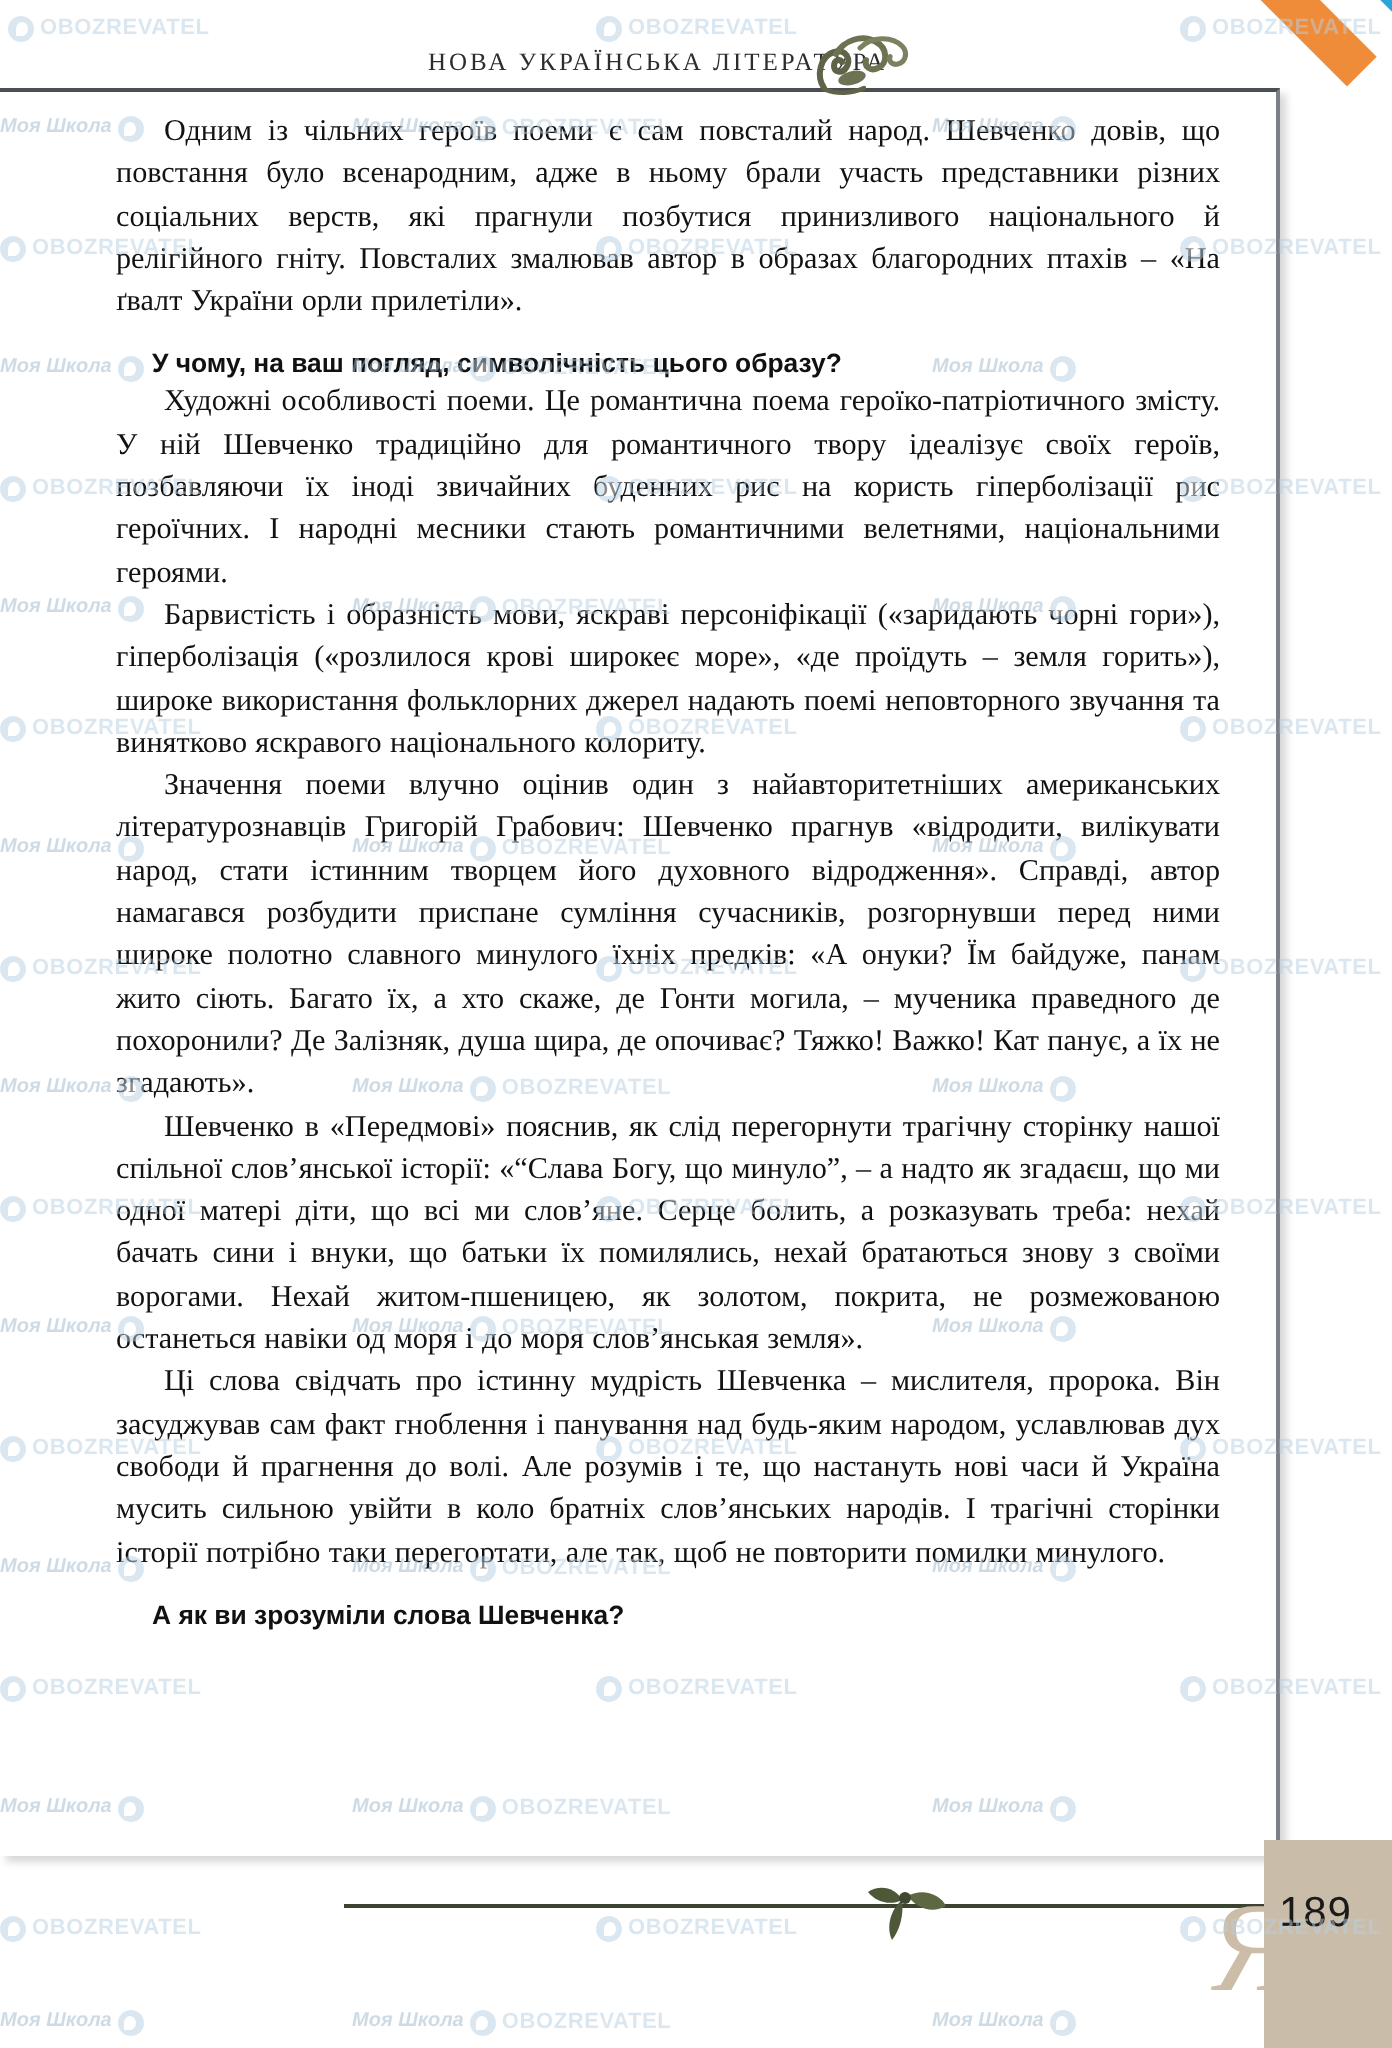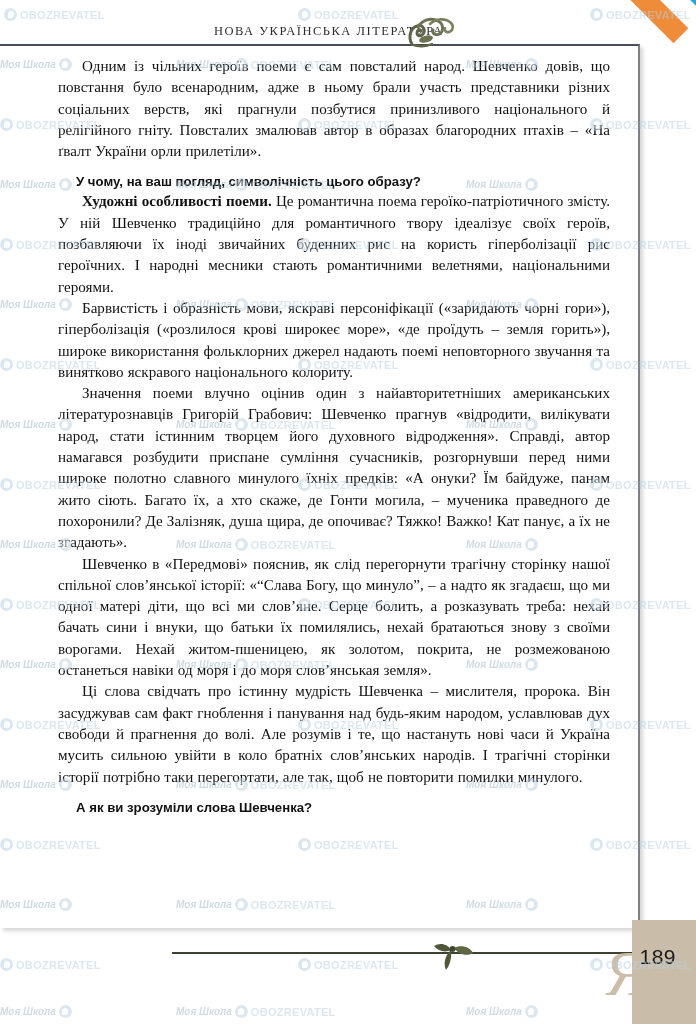--- a/index.html
+++ b/index.html
@@ -84,21 +84,21 @@
     font-size: 15.1px;
     line-height: 21.3px;
     text-align: justify;
     text-indent: 24px;
     color: #121212;
     font-family: "Liberation Serif", "DejaVu Serif", serif;
     -webkit-hyphens: none;
     hyphens: none;
     word-spacing: 0.4px;
   }
-  p.body b { font-weight: 700; margin-top: 44px; }
+  p.body b { font-weight: 400; margin-top: 44px; }
 
   .question {
     margin: 0;
     font-family: "Liberation Sans", "DejaVu Sans", sans-serif;
     font-weight: 700;
     font-size: 13.2px;
     line-height: 18px;
     color: #111111;
     padding-left: 18px;
   }
@@ -155,21 +155,21 @@
   
   .wm-layer {
     position: absolute;
     inset: 0;
     pointer-events: none;
     overflow: hidden;
   }
   .wm {
     position: absolute;
     display: flex;
-    align-items: center;
+    align-items: flex-start;
     gap: 3px;
     white-space: nowrap;
     opacity: 0.5;
   }
   .wm .wm-school {
     font-family: Liberation Sans, sans-serif;
     font-style: italic;
     font-size: 10px;
     color: #9fb8cc;
     font-weight: 700;

